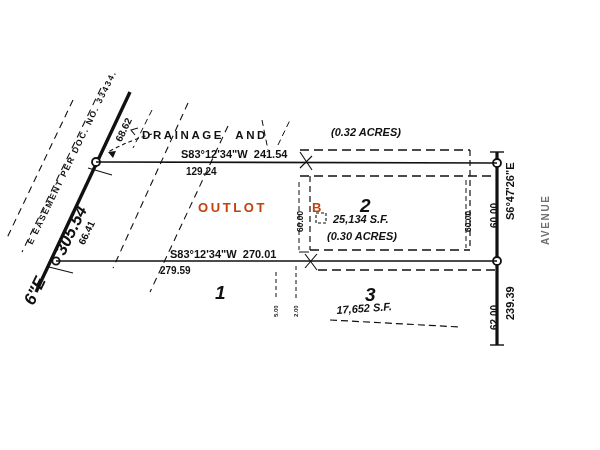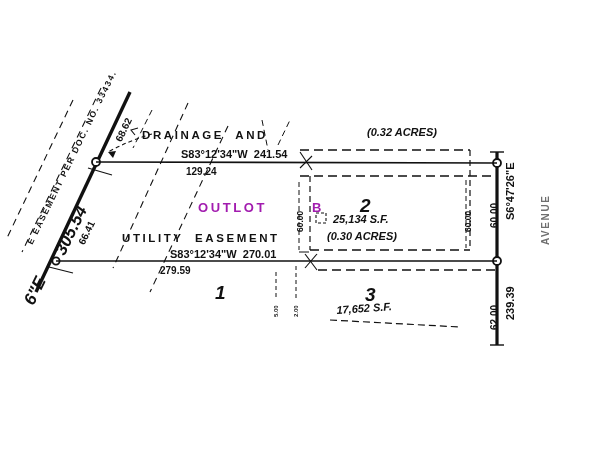--- a/index.html
+++ b/index.html
@@ -39,21 +39,21 @@
   .sz-small    { font-size: 8.5px; font-weight: bold; }
   .sz-tiny     { font-size: 6px;  font-weight: bold; }
   .sz-hdr      { font-size: 11.5px; font-weight: bold; }
   .sz-lotnum   { font-size: 19px; font-weight: bold; font-style: italic; }
   .sz-area     { font-size: 11px; font-weight: bold; font-style: italic; }
   .sz-bigdim   { font-size: 17px; font-weight: bold; font-style: italic; }
   .sz-outlot   { font-size: 13px; font-weight: bold; }
   .sz-ave      { font-size: 10px; font-weight: bold; }
 
   .faint  { color: #6f6f6f; }
-  .faint2 { color: #a21caf; }
+  .faint2 { color: #c2410c; }
 </style>
 </head>
 <body>
 
 <div id="plat-root">
 
   <svg id="plat-svg" viewBox="0 0 600 450">
 
     <g>
       <line x1="130" y1="92" x2="36" y2="292" stroke="#111" stroke-width="3.4"></line>
@@ -152,35 +152,34 @@
   <div class="lbl sz-bigdim" style="left:52px; top:250px; transform: rotate(-64deg);">305.54</div>
 
   <div class="lbl sz-dim" style="left:77px; top:242px; transform: rotate(-64deg);">66.41</div>
 
   <div class="lbl sz-dim" style="left:114px; top:139px; transform: rotate(-64deg);">68.62</div>
 
   <div class="lbl sz-bigdim" style="left:21px; top:300px; transform: rotate(-64deg);">6"E</div>
 
   <div class="lbl sz-hdr track1" style="left:142px; top:130px;">DRAINAGE  AND</div>
 
-  <div class="lbl sz-hdr track1" style="left:122px; top:233px;">UTILITY  EASEMENT</div>
 
   <div class="lbl sz-bearing" style="left:181px; top:149px;">S83°12'34"W  241.54</div>
 
   <div class="lbl sz-dim" style="left:186px; top:167px;text-align:right;">129.24</div>
 
   <div class="lbl sz-bearing" style="left:170px; top:249px;">S83°12'34"W  270.01</div>
 
   <div class="lbl sz-dim" style="left:160px; top:266px;">279.59</div>
 
   <div class="lbl sz-outlot track1 faint2" style="left:198px; top:201px;">OUTLOT</div>
 
   <div class="lbl sz-outlot faint2" style="left:312px; top:201px;">B</div>
 
-  <div class="lbl sz-area" style="left:331px; top:127px;margin-left:36px;">(0.32 ACRES)</div>
+  <div class="lbl sz-area" style="left:331px; top:127px;">(0.32 ACRES)</div>
 
   <div class="lbl sz-lotnum" style="left:360px; top:196px;">2</div>
 
   <div class="lbl sz-area" style="left:333px; top:214px;">25,134 S.F.</div>
 
   <div class="lbl sz-area" style="left:327px; top:231px;">(0.30 ACRES)</div>
 
   <div class="lbl sz-lotnum" style="left:215px; top:283px;">1</div>
 
   <div class="lbl sz-lotnum" style="left:365px; top:285px;">3</div>

